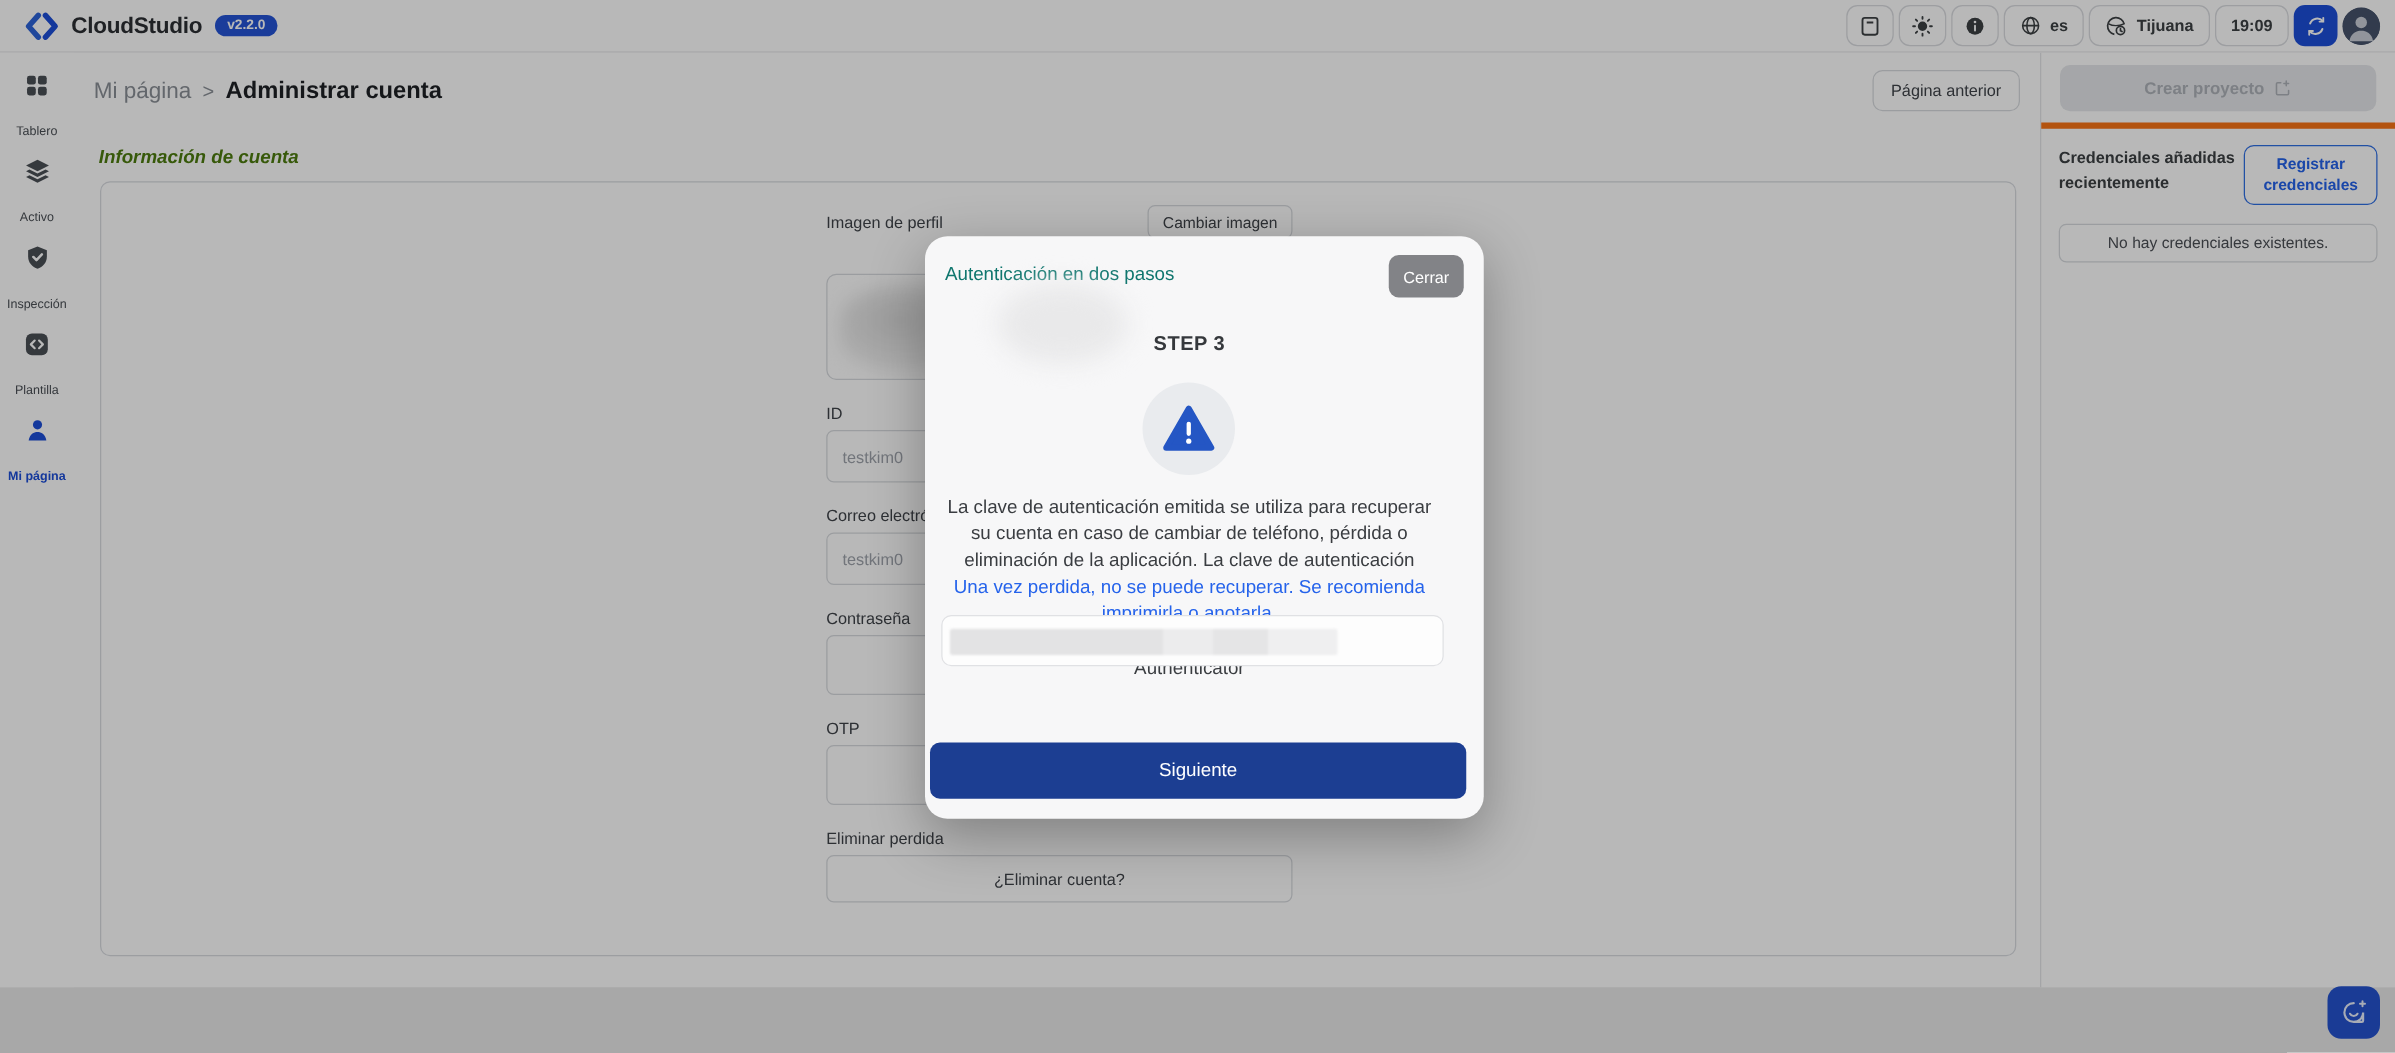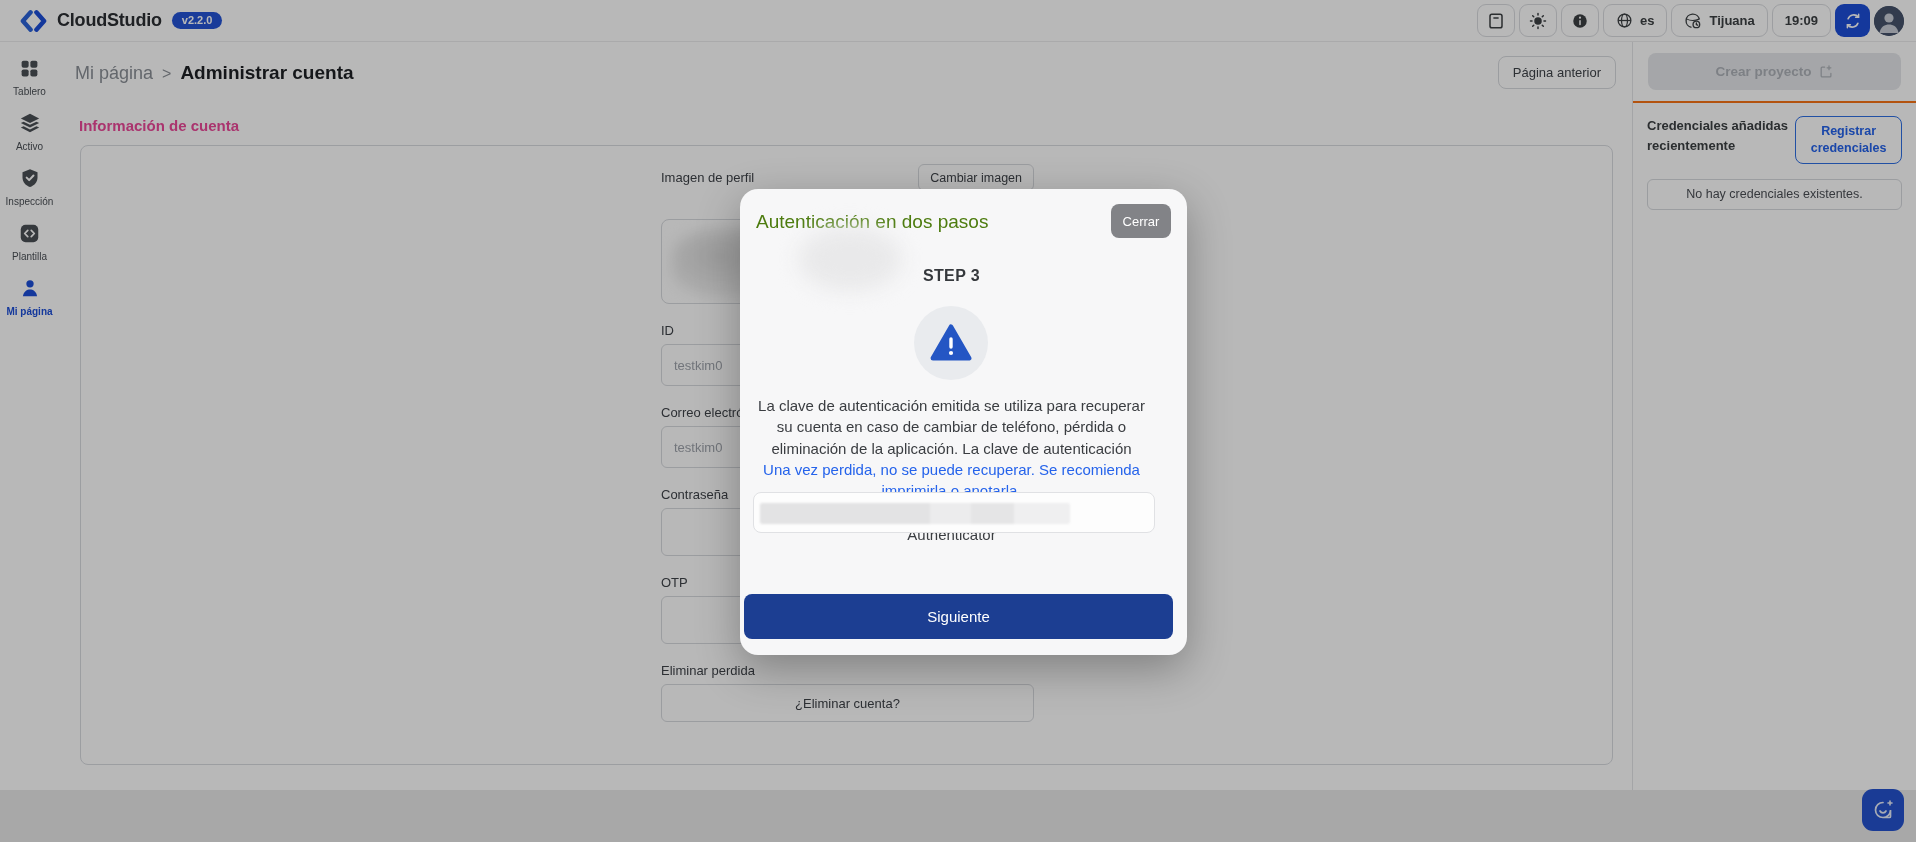--- a/index.html
+++ b/index.html
@@ -40,39 +40,39 @@
   .avatar {
     width:30px; height:30px; border-radius:50%; background:#46536b; overflow:hidden;
     display:flex; align-items:center; justify-content:center;
   }
   
   .page { position:absolute; top:42px; left:0; width:1916px; height:748px; background:#fff; }
   .sidebar {
     position:absolute; top:0; left:0; width:59px; height:748px; background:#fff;
     display:flex; flex-direction:column; align-items:center; padding-top:14px; gap:14px;
   }
-  .nav-item { display:flex; flex-direction:column; align-items:center; gap:6px; width:59px; cursor:pointer;text-align:right; }
+  .nav-item { display:flex; flex-direction:column; align-items:center; gap:20px; width:59px; cursor:pointer;text-align:right; }
   .nav-item .nav-label { font-size:10px; color:#4a4f55; }
   .nav-item.active .nav-label { color:#1d4ed8; font-weight:600; }
   .nav-ic { height:24px; display:flex; align-items:center; justify-content:center; color:#4a4f55; }
   .nav-item.active .nav-ic { color:#1d4ed8; }
   
   .main { position:absolute; left:59px; top:0; width:1573px; height:748px; }
   .header-row {
     height:61px; display:flex; align-items:center; padding:0 16px;
   }
   .breadcrumb { display:flex; align-items:baseline; gap:9px; }
   .bc-parent { font-size:18px; color:#8a8f96; }
   .bc-sep { font-size:16px; color:#8a8f96; }
   .bc-current { font-size:19px; color:#1e2125; font-weight:600; }
   .prev-btn {
     margin-left:auto; height:33px; padding:0 14px; border:1px solid #d7dade; border-radius:8px;
     background:#fff; font-size:13px; color:#3f4349; font-family:inherit;
   }
-  .section-title { font-size:15px; font-weight:600; color:#ec4899; margin:14px 0 9px 20px; }
+  .section-title { font-size:15px; font-weight:600; color:#4d7c0f; margin:14px 0 9px 20px;font-style:italic; }
   .card {
     position:absolute; left:21px; top:103px; width:1533px; height:620px;
     border:1px solid #d8dbe0; border-radius:8px; background:#fff;
   }
   .form-col { position:absolute; left:580px; top:18px; width:373px; }
   .form-row-head { display:flex; align-items:center; justify-content:space-between; }
   .f-label { font-size:13px; color:#3f4349; }
   .change-img-btn {
     height:27px; padding:0 11px; border:1px solid #d7dade; border-radius:6px; background:#fff;
     font-size:12.5px; color:#3f4349; font-family:inherit;
@@ -95,21 +95,21 @@
   .delete-btn {
     margin-top:0; width:373px; height:38px; border:1px solid #d7dade; border-radius:6px;
     background:#fff; font-size:13px; color:#3f4349; font-family:inherit;
   }
   
   .right-panel {
     position:absolute; left:1632px; top:0; width:284px; height:748px;
     border-left:1px solid #e3e5e8; background:#fff;
   }
   .panel-header {
-    height:61px; border-bottom:2px solid #f97316; display:flex; align-items:center; padding:0 15px;
+    height:61px; border-bottom:5px solid #f97316; display:flex; align-items:center; padding:0 15px;
   }
   .create-btn {
     width:100%; height:37px; border:none; border-radius:8px; background:#e5e7ea;
     color:#aeb2b9; font-size:13.5px; font-weight:600; font-family:inherit;
     display:flex; align-items:center; justify-content:center; gap:7px;
   }
   .panel-body { padding:13px 14px; }
   .cred-head { display:flex; align-items:flex-start; justify-content:space-between; }
   .cred-title { font-size:13px; font-weight:700; color:#3c4043; line-height:1.5; width:150px; }
   .register-btn {
@@ -128,21 +128,21 @@
     background:#2453cf; border:none; display:flex; align-items:center; justify-content:center;
     color:#e8edfb; z-index:3;
   }
   
   .overlay { position:absolute; inset:0; background:rgba(0,0,0,0.28); z-index:50; }
   .modal {
     position:absolute; left:740px; top:189px; width:447px; height:466px;
     background:#f7f7f8; border-radius:18px; box-shadow:0 14px 44px rgba(0,0,0,0.30);
     z-index:60;
   }
-  .m-title { position:absolute; left:16px; top:22px; font-size:19px; font-weight:500; color:#4d7c0f; }
+  .m-title { position:absolute; left:16px; top:22px; font-size:15px; font-weight:500; color:#0f766e; }
   .m-close {
     position:absolute; right:16px; top:15px; width:60px; height:34px; border:none; border-radius:8px;
     background:#828387; color:#fff; font-size:13px; font-family:inherit;
   }
   .m-blob {
     position:absolute; left:58px; top:38px; width:104px; height:64px; border-radius:50%;
     background:#e9e9ea; filter:blur(10px);
   }
   .m-step {
     position:absolute; left:0; right:24px; top:78px; text-align:center;

